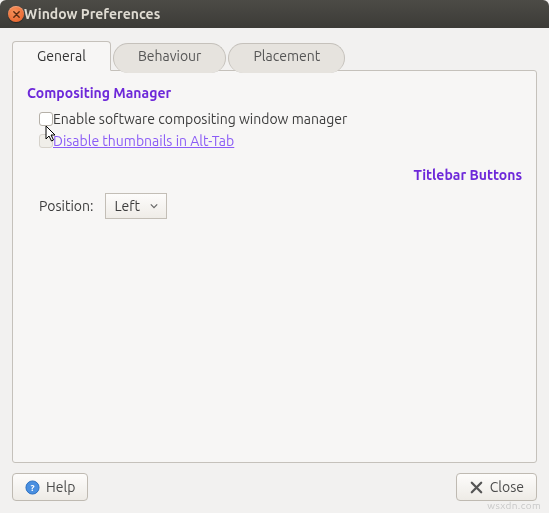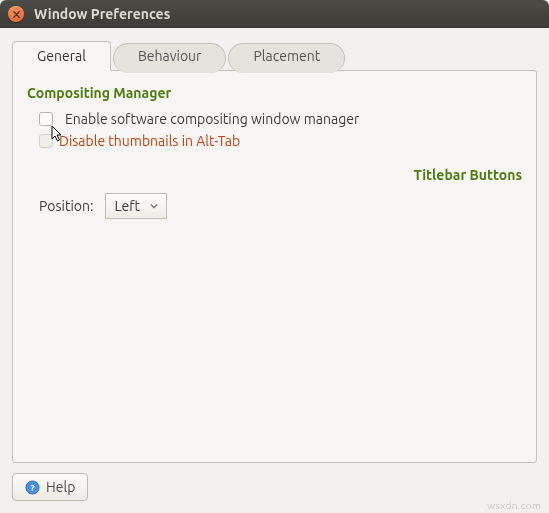--- a/index.html
+++ b/index.html
@@ -12,21 +12,20 @@
     width: 549px;
     height: 513px;
     overflow: hidden;
   }
   .titlebar {
     height: 28px;
     background: linear-gradient(to bottom, #4c4b46, #3c3b37);
     display: flex;
     align-items: center;
     padding: 10px 8px;
-    gap: 10px;
     border-top-left-radius: 6px;
     border-top-right-radius: 6px;
   }
   .titlebar .title {
     color: #dfdbd2;
     font-weight: bold;
     font-size: 14px;
   }
   .close-btn {
     width: 16px; height: 16px;
@@ -76,38 +75,37 @@
   }
   .tab-panel {
     flex: 1;
     border: 1px solid #c5c1bb;
     background: #f7f6f5;
     border-radius: 0 3px 3px 3px;
     padding: 14px 14px;
   }
   .section-title {
     font-weight: bold;
-    color: #4d7c0f;
+    color: #6d28d9;
     margin-bottom: 10px;
   }
   .option-row {
     display: flex;
     align-items: center;
-    gap: 6px;
     margin: 6px 0 6px 12px;
   }
   .checkbox {
     width: 14px; height: 14px;
     border: 1px solid #b5b0a8;
     border-radius: 3px;
     background: #fff;
     flex: 0 0 auto;
   }
   .checkbox.disabled { background: #f0eee9; border-color: #d6d2cb; }
-  .disabled-text { color: #c2410c; }
+  .disabled-text { color: #8b5cf6; text-decoration: underline; }
   .cursor {
     position: relative;
     left: -8px; top: 6px;
     width: 0; height: 0;
   }
   .cursor svg { position: absolute; width: 14px; height: 20px; }
   .titlebar-section { margin-top: 18px; text-align: right; }
   .pos-row {
     display: flex; align-items: center; gap: 12px;
     margin: 10px 0 16px 12px;
@@ -202,16 +200,22 @@
   </div>
 
   <div class="button-bar">
     <div class="btn">
       <svg viewBox="0 0 16 16">
         <circle cx="8" cy="8" r="7" fill="#4a8fe0" stroke="#2b6fc0"></circle>
         <text x="8" y="12" text-anchor="middle" font-size="10" font-weight="bold" fill="#fff">?</text>
       </svg>
       <span>Help</span>
     </div>
+    <div class="btn">
+      <svg viewBox="0 0 16 16">
+        <path d="M3 3 L13 13 M13 3 L3 13" stroke="#555" stroke-width="2.4" stroke-linecap="round"></path>
+      </svg>
+      <span>Close</span>
+    </div>
   </div>
 </div>
 
 <div class="watermark">wsxdn.com</div>
 
 </body></html>

